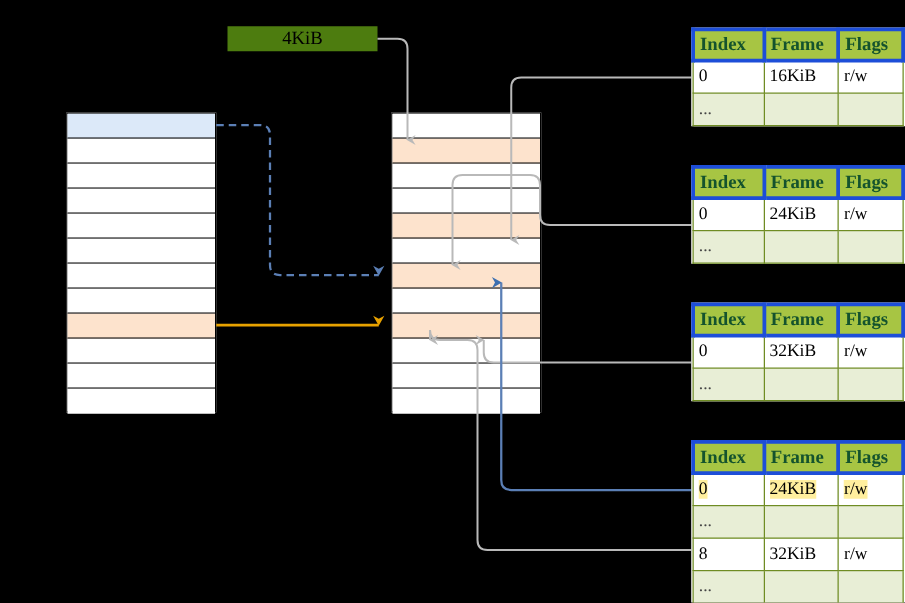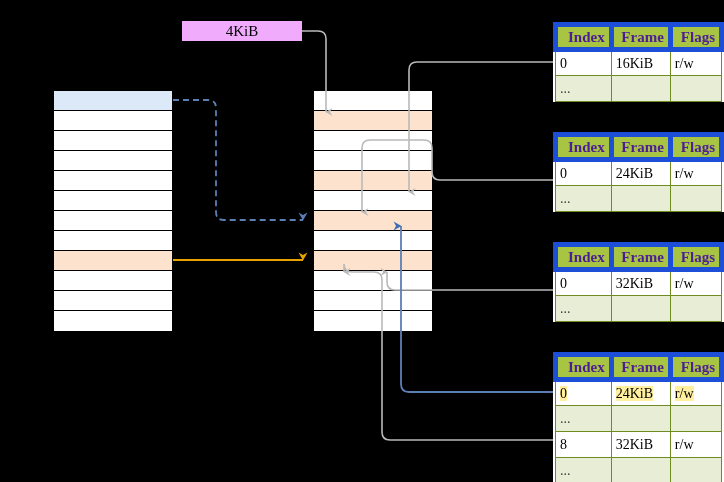--- a/index.html
+++ b/index.html
@@ -9,28 +9,28 @@
   svg.layer{position:absolute;left:0;top:0;width:724px;height:482px;pointer-events:none;}
 
   
   .memcol{position:absolute;border:1px solid #000;box-sizing:border-box;background:#fff;}
   .memrow{box-sizing:border-box;border-bottom:1px solid #000;background:#fff;height:20px;}
   .memrow:last-child{border-bottom:none;}
   .memrow.blue{background:#dce9f9;}
   .memrow.peach{background:#fde3cd;}
 
   
-  .labelbox{position:absolute;background:#f0abfc;color:#000;
+  .labelbox{position:absolute;background:#4d7c0f;color:#000;
             font-size:15px;text-align:center;line-height:20px;height:20px;}
 
   
   .ptable{position:absolute;border-collapse:collapse;font-size:14px;
           table-layout:fixed;background:#fff;}
-  .ptable th{background:#a7c543;color:#4c1d95;font-weight:bold;font-size:15px;
-             border:5px solid #1d4ed8;text-align:right;padding:1px 4px;height:25px;
+  .ptable th{background:#a7c543;color:#14532d;font-weight:bold;font-size:15px;
+             border:3px solid #1d4ed8;text-align:left;padding:1px 4px;height:25px;
              box-sizing:border-box;}
   .ptable td{border:1px solid #6f8c23;color:#000;text-align:left;padding:1px 4px;
              height:26px;box-sizing:border-box;background:#fff;white-space:nowrap;}
   .ptable tr.alt td{background:#e8eed6;color:#444;}
   .ptable td .hl{background:#ffef9e;}
   .col-i{width:57px;}
   .col-f{width:60px;}
   .col-g{width:52px;}
 </style>
 </head>

